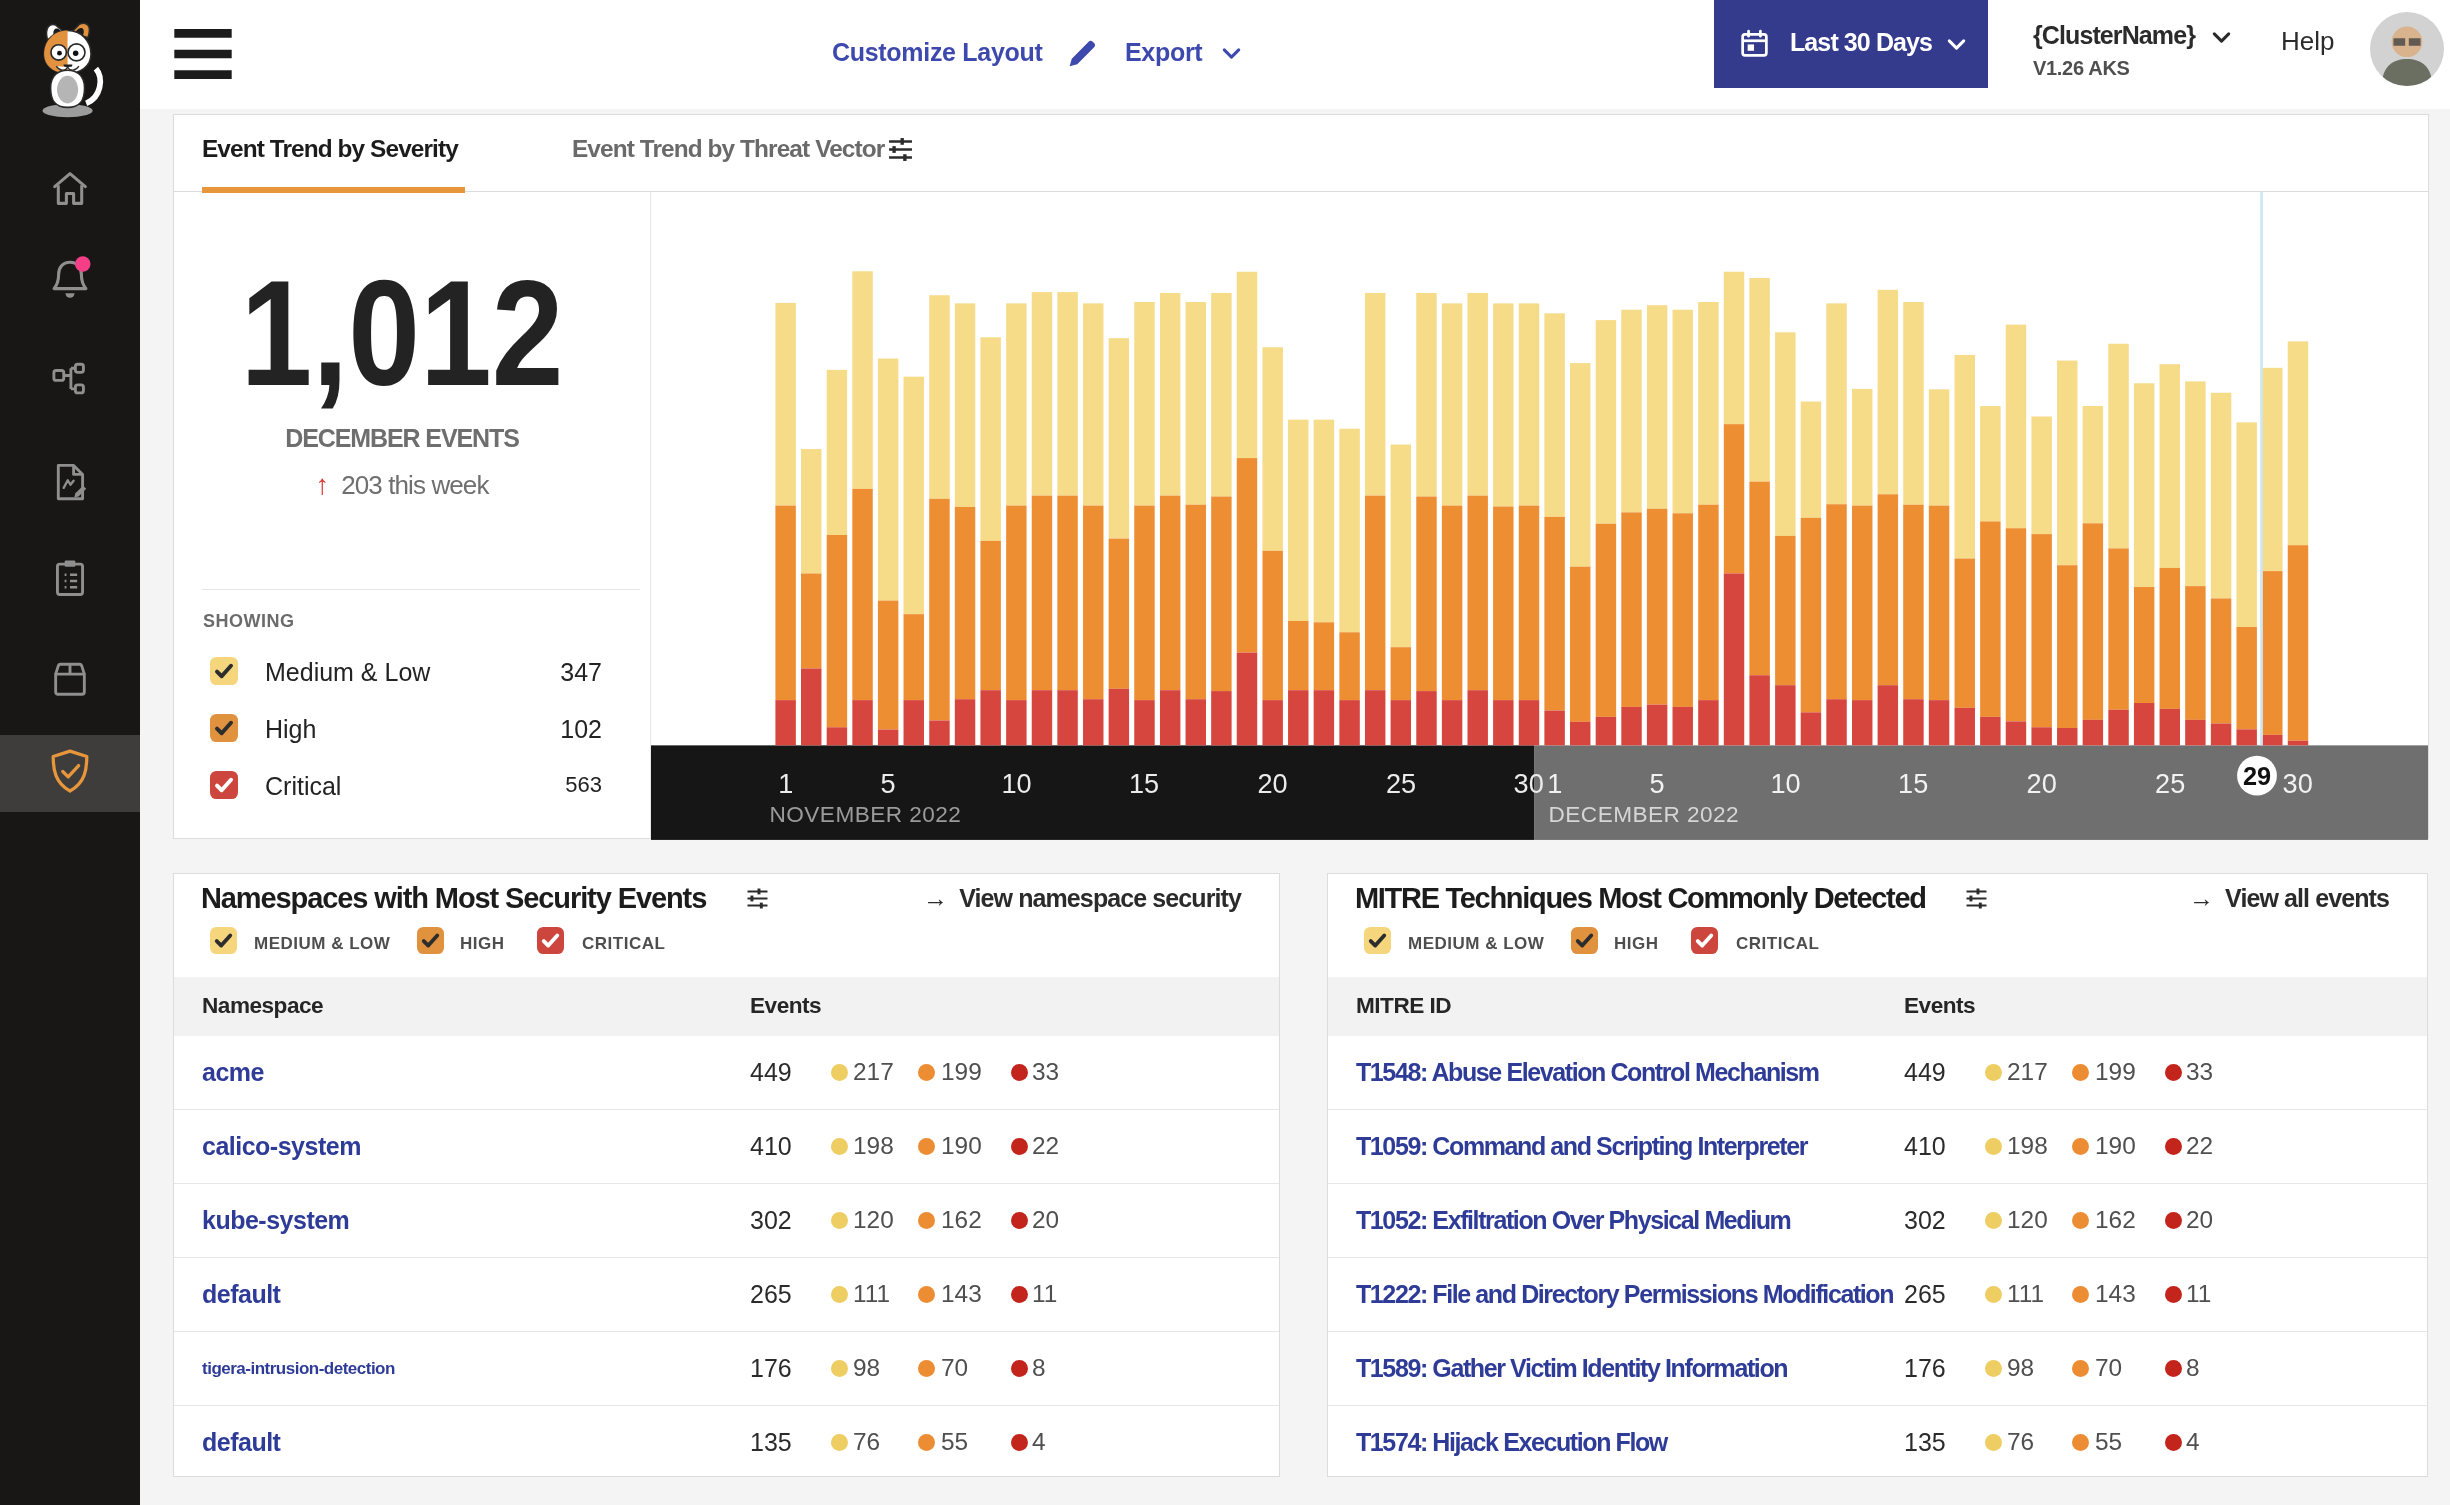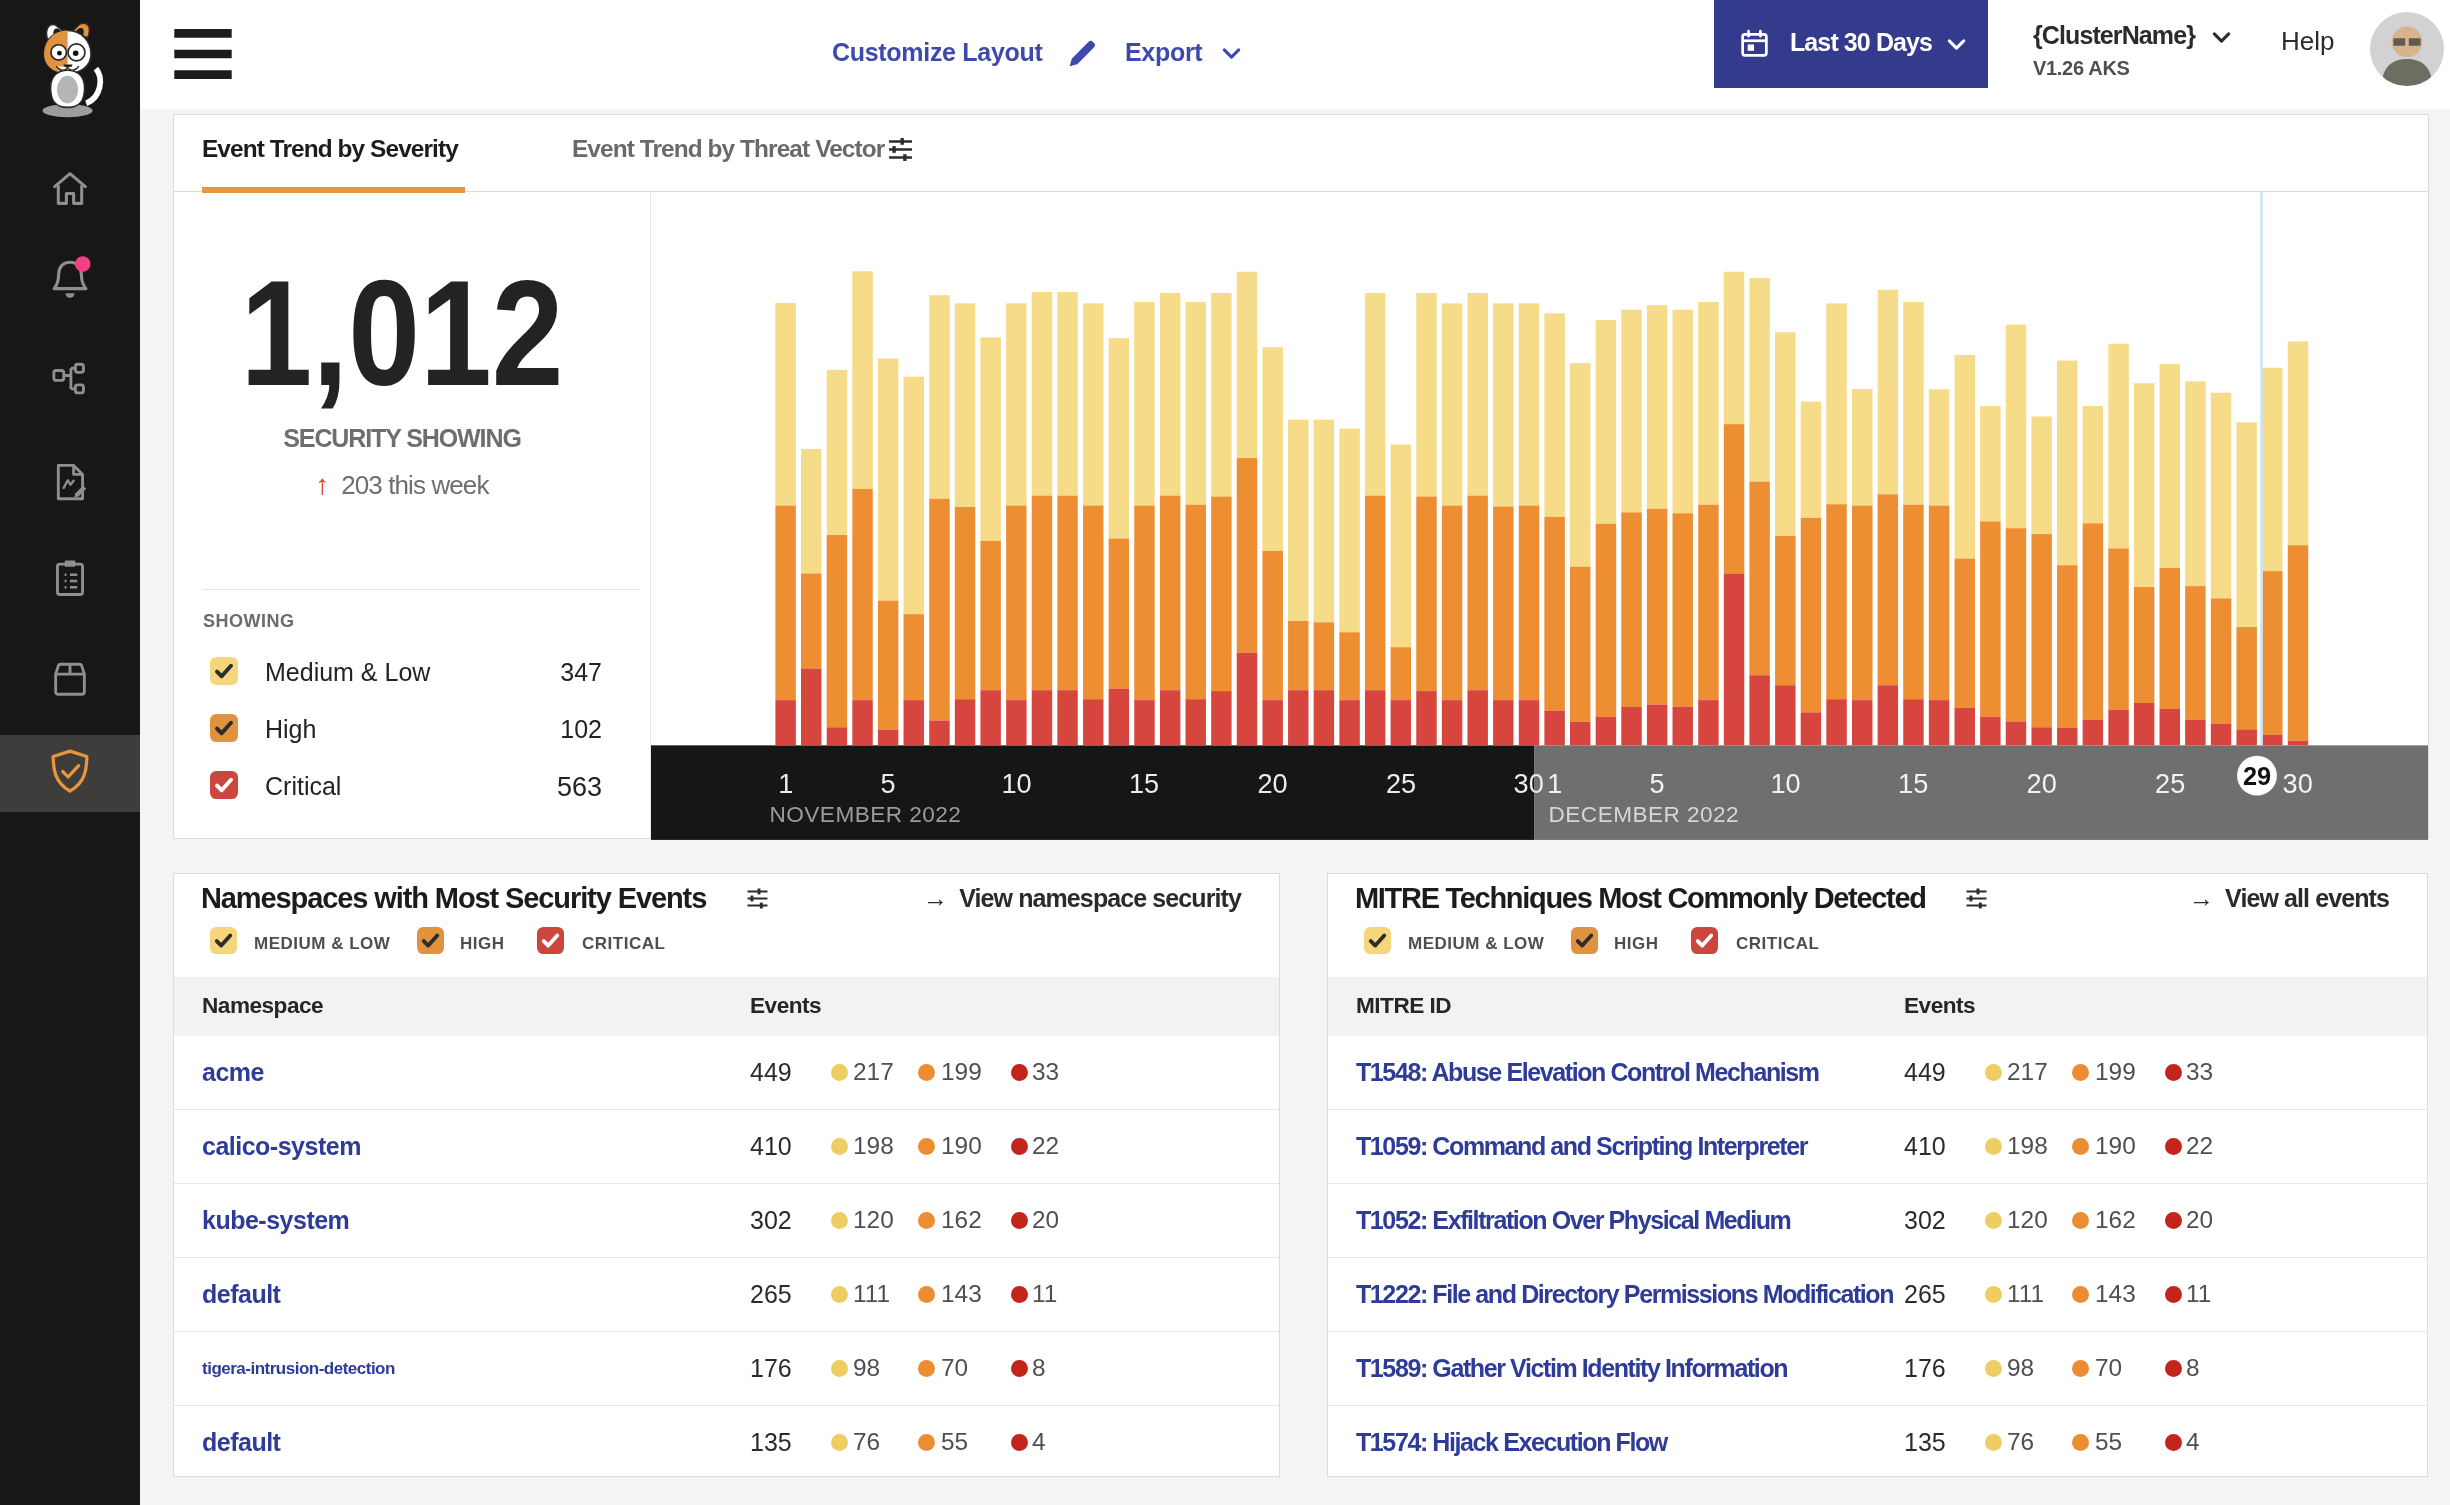--- a/index.html
+++ b/index.html
@@ -108,34 +108,34 @@
     <span style="position:absolute;left:711px;top:19px;"><svg width="31" height="31" viewBox="0 0 46 46" style="">
           <path d="M6 11 H40 M6 23 H40 M6 35 H40" stroke="#2c2c2c" stroke-width="3.6"></path>
           <rect x="23" y="6" width="5" height="10" fill="#2c2c2c"></rect>
           <rect x="11" y="18" width="5" height="10" fill="#2c2c2c"></rect>
           <rect x="27" y="30" width="5" height="10" fill="#2c2c2c"></rect>
         </svg></span>
     <div style="position:absolute;left:28px;bottom:-1.8px;width:263px;height:5.4px;background:#e8963b;"></div>
   </div>
   <div style="position:absolute;left:0;top:77px;bottom:0;width:477px;border-right:1.8px solid #e6e6e6;">
     <div style="position:absolute;left:0;top:66px;width:456px;text-align:center;font-size:150px;font-weight:bold;color:#232323;line-height:1;transform:scaleX(0.86);transform-origin:228px 0;">1,012</div>
-    <div style="position:absolute;left:0;top:232px;width:456px;text-align:center;font-size:25px;font-weight:bold;color:#6e6e6e;letter-spacing:-1.1px;">SECURITY SHOWING</div>
+    <div style="position:absolute;left:0;top:232px;width:456px;text-align:center;font-size:25px;font-weight:bold;color:#6e6e6e;letter-spacing:-1.1px;">DECEMBER EVENTS</div>
     <div style="position:absolute;left:0;top:277px;width:456px;text-align:center;font-size:26px;color:#6f6f6f;letter-spacing:-0.9px;"><span style="color:#da3832;font-size:28px;">↑</span>&nbsp; 203 this week</div>
     <div style="position:absolute;left:28px;top:397px;width:438px;border-top:1.8px solid #e6e6e6;"></div>
     <div style="position:absolute;left:29px;top:419px;font-size:18px;font-weight:bold;color:#6b6b6b;letter-spacing:0.5px;">SHOWING</div>
     <div style="position:absolute;left:36px;top:465px;width:392px;">
       <div style="position:relative;height:57px;"><span style="display:inline-block;width:28px;height:28px;border-radius:6.3px;background:#f6d67c;text-align:center;line-height:0;"><svg width="28" height="28" viewBox="0 0 24 24">
               <path d="M6 12.5 L10 16.5 L18 7.5" fill="none" stroke="#2d2d2d" stroke-width="3.4" stroke-linecap="round" stroke-linejoin="round"></path>
             </svg></span><span style="position:absolute;left:55px;top:0.9px;font-size:25px;color:#232323;">Medium &amp; Low</span><span style="position:absolute;right:0;top:0.9px;font-size:25px;color:#232323;">347</span></div>
       <div style="position:relative;height:57px;"><span style="display:inline-block;width:28px;height:28px;border-radius:6.3px;background:#e0923f;text-align:center;line-height:0;"><svg width="28" height="28" viewBox="0 0 24 24">
               <path d="M6 12.5 L10 16.5 L18 7.5" fill="none" stroke="#2d2d2d" stroke-width="3.4" stroke-linecap="round" stroke-linejoin="round"></path>
             </svg></span><span style="position:absolute;left:55px;top:0.9px;font-size:25px;color:#232323;">High</span><span style="position:absolute;right:0;top:0.9px;font-size:25px;color:#232323;">102</span></div>
       <div style="position:relative;height:57px;"><span style="display:inline-block;width:28px;height:28px;border-radius:6.3px;background:#cc463e;text-align:center;line-height:0;"><svg width="28" height="28" viewBox="0 0 24 24">
               <path d="M6 12.5 L10 16.5 L18 7.5" fill="none" stroke="#ffffff" stroke-width="3.4" stroke-linecap="round" stroke-linejoin="round"></path>
-            </svg></span><span style="position:absolute;left:55px;top:0.9px;font-size:25px;color:#232323;">Critical</span><span style="position:absolute;right:0;top:0.9px;font-size:27px;color:#232323;">563</span></div>
+            </svg></span><span style="position:absolute;left:55px;top:0.9px;font-size:25px;color:#232323;">Critical</span><span style="position:absolute;right:0;top:0.9px;font-size:22px;color:#232323;">563</span></div>
     </div>
   </div>
   <svg width="1777" height="648" viewBox="0 0 1964 716" style="position:absolute;left:477px;top:77px;">
       <rect x="0" y="611.5" width="976" height="104.5" fill="#161616"></rect>
       <rect x="976" y="611.5" width="988" height="104.5" fill="#6f6f6f"></rect>
       <rect x="137.5" y="122.5" width="22.6" height="224.0" fill="#f6db88"></rect>
 <rect x="137.5" y="346.5" width="22.6" height="215.0" fill="#ee8e33"></rect>
 <rect x="137.5" y="561.5" width="22.6" height="50.0" fill="#d6463e"></rect>
 <rect x="165.8" y="284.0" width="22.6" height="137.5" fill="#f6db88"></rect>
 <rect x="165.8" y="421.5" width="22.6" height="105.0" fill="#ee8e33"></rect>

